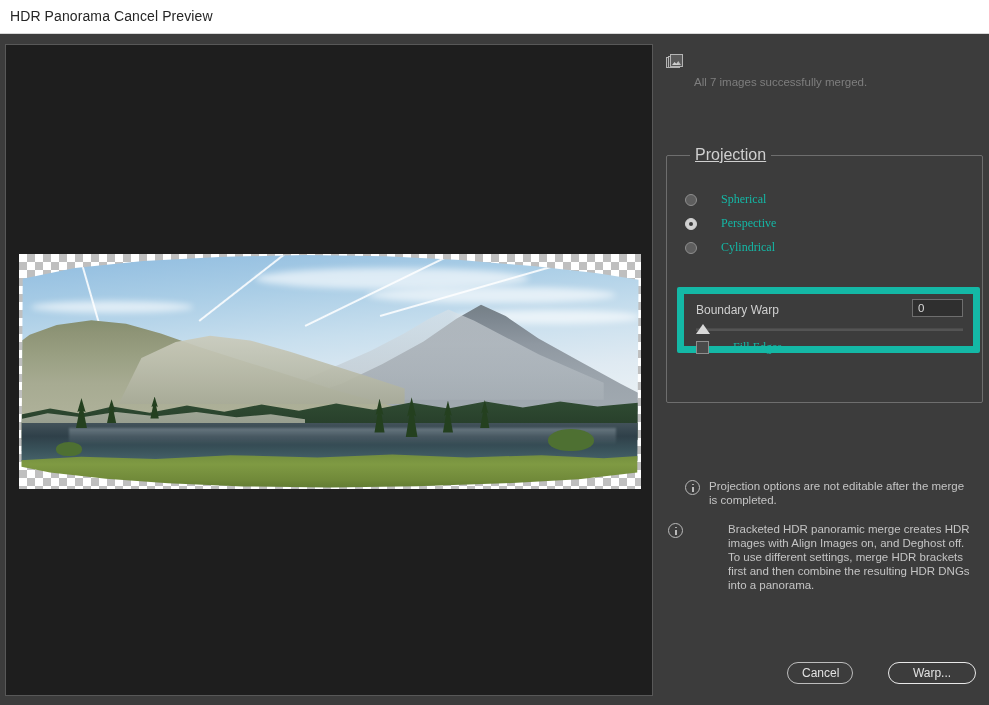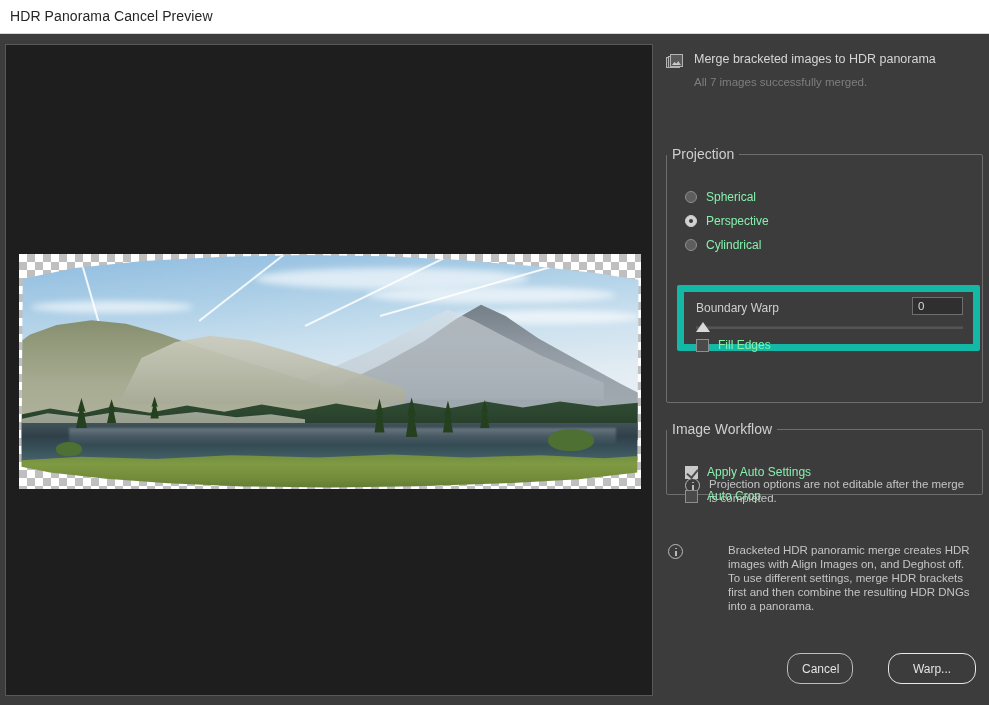--- a/index.html
+++ b/index.html
@@ -156,39 +156,39 @@
     font-size:11.5px; color:#7e7e7e; white-space:nowrap;
   }
 
   fieldset.group {
     position:absolute;
     border:1px solid #6e6e6e;
     border-radius:2px;
     padding:0;
   }
   fieldset.group > legend {
-    margin-left:0; padding:0 5px;
-    font-size:14px; color:#cfcfcf;
+    margin-left:23px; padding:0 5px;
+    font-size:16px; color:#cfcfcf;text-decoration:underline;
   }
   #projection-group { left:6px; top:102px; width:317px; height:257px; }
   #workflow-group  { left:6px; top:377px; width:317px; height:74px; }
 
   .radio-row, .check-row { display:flex; align-items:center; cursor:default; }
   .radio {
     width:12px; height:12px; border-radius:50%;
     border:1px solid #8e8e8e; background:#5e5e5e;
     position:relative; flex:0 0 auto;
   }
   .radio.on { background:#d2d2d2; border-color:#cfcfcf; }
   .radio.on::after {
     content:""; position:absolute; left:3px; top:3px;
     width:4px; height:4px; border-radius:50%; background:#3a3a3a;
   }
   .radio-label, .check-label {
-    margin-left:9px; font-size:12px; color:#86efac; white-space:nowrap;
+    margin-left:24px; font-size:12px; color:#14b8a6; white-space:nowrap;font-family:Liberation Serif, serif;
   }
   .chk {
     width:13px; height:13px; border:1px solid #8e8e8e; background:#4a4a4a;
     position:relative; flex:0 0 auto;
   }
   .chk.on { background:#c9c9c9; border-color:#c9c9c9; }
   .chk.on::after {
     content:""; position:absolute; left:3px; top:0px;
     width:5px; height:9px;
     border-right:2px solid #4a4a4a; border-bottom:2px solid #4a4a4a;
@@ -246,28 +246,28 @@
     content:""; position:absolute; left:6px; top:2.5px;
     width:1.6px; height:1.6px; border-radius:50%; background:#b9b9b9;
   }
   .info-icon::after {
     content:""; position:absolute; left:6px; top:5.5px;
     width:1.6px; height:5.5px; background:#b9b9b9;
   }
   .info-text { font-size:11.5px; color:#c4c4c4; line-height:14px; }
 
   #projection-note { left:18px; top:315px; width:288px; }
-  #bottom-note     { left:8px; top:499px; width:308px;gap:45px; }
+  #bottom-note     { left:8px; top:478px; width:308px;gap:45px; }
 
   #check-autosettings { position:absolute; left:18px; top:28px; }
   #check-autocrop     { position:absolute; left:18px; top:52px; }
 
   .btn {
     position:absolute; bottom:21px;
-    height:31px; border-radius:13px;
+    height:22px; border-radius:13px;
     background:transparent; border:1px solid #bdbdbd;
     color:#e2e2e2; font-size:12px;
     font-family:"Liberation Sans", sans-serif;
     cursor:pointer; padding:0 14px;text-align:center;
   }
   #btn-cancel { right:136px; width:66px; }
   #btn-merge  { right:13px;  width:88px; border-color:#e8e8e8; }
 </style>
 </head>
 <body>
@@ -317,21 +317,20 @@
 </div>
 
 <div id="settings">
 
   <div class="hdr-head">
     <span class="stack-icon">
       <i class="s1"></i>
         <i class="s2"></i>
         <i class="s3"></i>
     </span>
-    <span class="hdr-title">Merge bracketed images to HDR panorama</span>
   </div>
   <div class="hdr-sub">All 7 images successfully merged.</div>
 
   <fieldset class="group" id="projection-group">
     <legend>Projection</legend>
 
     <div class="radio-row" id="radio-spherical">
       <span class="radio"></span>
       <span class="radio-label">Spherical</span>
     </div>
@@ -356,32 +355,20 @@
         <span class="check-label">Fill Edges</span>
       </div>
     </div>
 
     <div class="info-row" id="projection-note">
       <span class="info-icon"></span>
       <span class="info-text">Projection options are not editable after the merge is completed.</span>
     </div>
   </fieldset>
 
-  <fieldset class="group" id="workflow-group">
-    <legend>Image Workflow</legend>
-
-    <div class="check-row" id="check-autosettings">
-      <span class="chk on"></span>
-      <span class="check-label">Apply Auto Settings</span>
-    </div>
-    <div class="check-row" id="check-autocrop">
-      <span class="chk"></span>
-      <span class="check-label">Auto Crop</span>
-    </div>
-  </fieldset>
 
   <div class="info-row" id="bottom-note">
     <span class="info-icon"></span>
     <span class="info-text">Bracketed HDR panoramic merge creates HDR images with Align Images on, and Deghost off. To use different settings, merge HDR brackets first and then combine the resulting HDR DNGs into a panorama.</span>
   </div>
 
   <button class="btn" id="btn-cancel">Cancel</button>
   <button class="btn" id="btn-merge">Warp...</button>
 </div>
 

